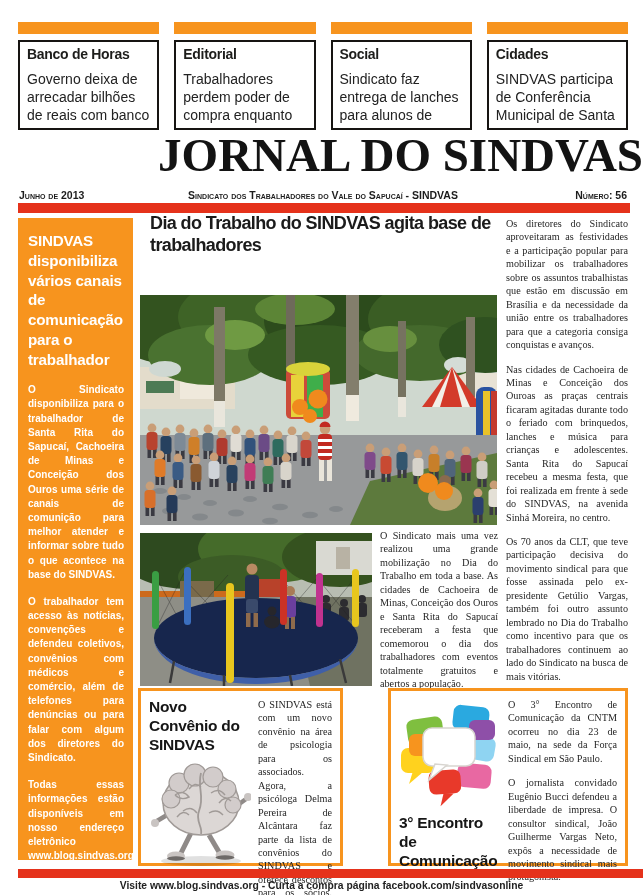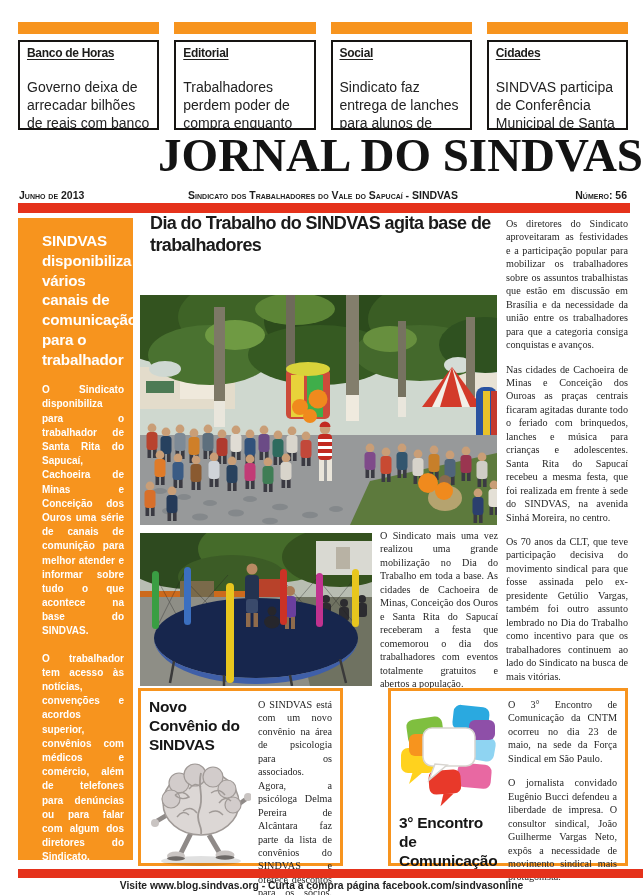--- a/index.html
+++ b/index.html
@@ -11,41 +11,41 @@
   html,body{background:#ffffff;}
   body{font-family:"Liberation Sans",sans-serif;color:var(--ink);}
   .page{position:relative;width:643px;height:895px;background:#ffffff;overflow:hidden;}
 
   
   .teasers{position:absolute;top:22px;left:18px;width:610px;display:flex;gap:15px;}
   .teaser{flex:1 1 0;display:flex;flex-direction:column;}
   .tbar{height:12px;background:var(--orange);margin-bottom:6px;}
   .tbox{border:2px solid #161412;background:#fff;height:90px;padding:4px 7px 5px 7px;
         display:flex;flex-direction:column;overflow:hidden;}
-  .ttitle{font-weight:700;font-size:12px;letter-spacing:-0.3px;
-          text-decoration:underline;text-underline-offset:2px;margin-bottom:18px;}
+  .ttitle{font-weight:700;font-size:14px;letter-spacing:-0.3px;
+          text-underline-offset:2px;margin-bottom:8px;}
   .ttext{font-size:14px;line-height:1.3;color:#222;}
   .tpage{margin-top:auto;text-align:right;font-weight:700;font-size:10px;}
 
   
   .mast-title{position:absolute;top:128px;left:0;width:643px;text-align:right;
               font-family:"Liberation Serif",serif;font-weight:700;font-size:47px;
               letter-spacing:0px;color:#131313;}
   .mast-info{position:absolute;top:189px;left:19px;width:608px;display:flex;
              font-variant:small-caps;font-weight:700;font-size:10.5px;color:#1c1c1c;}
   .mi-date{width:150px;text-align:left;}
   .mi-sub{flex:1;text-align:center;}
   .mi-num{width:150px;text-align:right;}
   .redbar{position:absolute;left:18px;background:var(--red);}
   .redbar.top{top:203px;width:612px;height:10px;}
   .redbar.bottom{top:869px;width:625px;height:9px;}
 
   
   .sidebar{position:absolute;left:18px;top:218px;width:115px;height:642px;
-           background:var(--orange);color:#fff;padding:13px 9px 10px 24px;overflow:hidden;}
+           background:var(--orange);color:#fff;padding:13px 9px 10px 10px;overflow:hidden;}
   .sb-title{font-weight:700;font-size:15.2px;line-height:1.3;letter-spacing:-0.2px;margin-bottom:14px;}
   .sidebar p{font-size:10px;line-height:1.42;text-align:justify;margin-bottom:13px;font-weight:600;}
 
   
   .headline{position:absolute;left:150px;top:212px;width:362px;
             font-weight:700;font-size:18px;line-height:1.23;letter-spacing:-0.6px;color:#1b1b1b;}
   .photo-main{position:absolute;left:140px;top:295px;width:357px;height:230px;overflow:hidden;}
   .photo-tramp{position:absolute;left:140px;top:533px;width:232px;height:153px;overflow:hidden;}
   .serifcol{font-family:"Liberation Serif",serif;font-size:10.2px;line-height:1.32;
             text-align:justify;color:#262626;}
@@ -113,21 +113,21 @@
   <div class="mast-info">
     <span class="mi-date">Junho de 2013</span>
     <span class="mi-sub">Sindicato dos Trabalhadores do Vale do Sapucaí - SINDVAS</span>
     <span class="mi-num">Número: 56</span>
   </div>
   <div class="redbar top"></div>
 
   <aside class="sidebar">
     <div class="sb-title">SINDVAS disponibiliza vários canais de comunicação para o trabalhador</div>
     <p>O Sindicato disponibiliza para o trabalhador de Santa Rita do Sapucaí, Cachoeira de Minas e Conceição dos Ouros uma série de canais de comunição para melhor atender e informar sobre tudo o que acontece na base do SINDVAS.</p>
-    <p>O trabalhador tem acesso às notícias, convenções e acordos superior, convênios com médicos e comércio, além de telefones para denúncias ou para falar com algum dos diretores do Sindicato.</p>
+    <p>O trabalhador tem acesso às notícias, convenções e defendeu coletivos, convênios com médicos e comércio, além de telefones para denúncias ou para falar com algum dos diretores do Sindicato.</p>
     <p>Todas essas informações estão disponíveis em nosso endereço eletrônico www.blog.sindvas.org.</p>
 
   </aside>
 
   <h1 class="headline">Dia do Trabalho do SINDVAS agita base de trabalhadores</h1>
 
   <div class="photo-main">
     <svg width="357" height="230" viewBox="0 0 357 230" xmlns="http://www.w3.org/2000/svg">
       <defs>
         <g id="pp">

